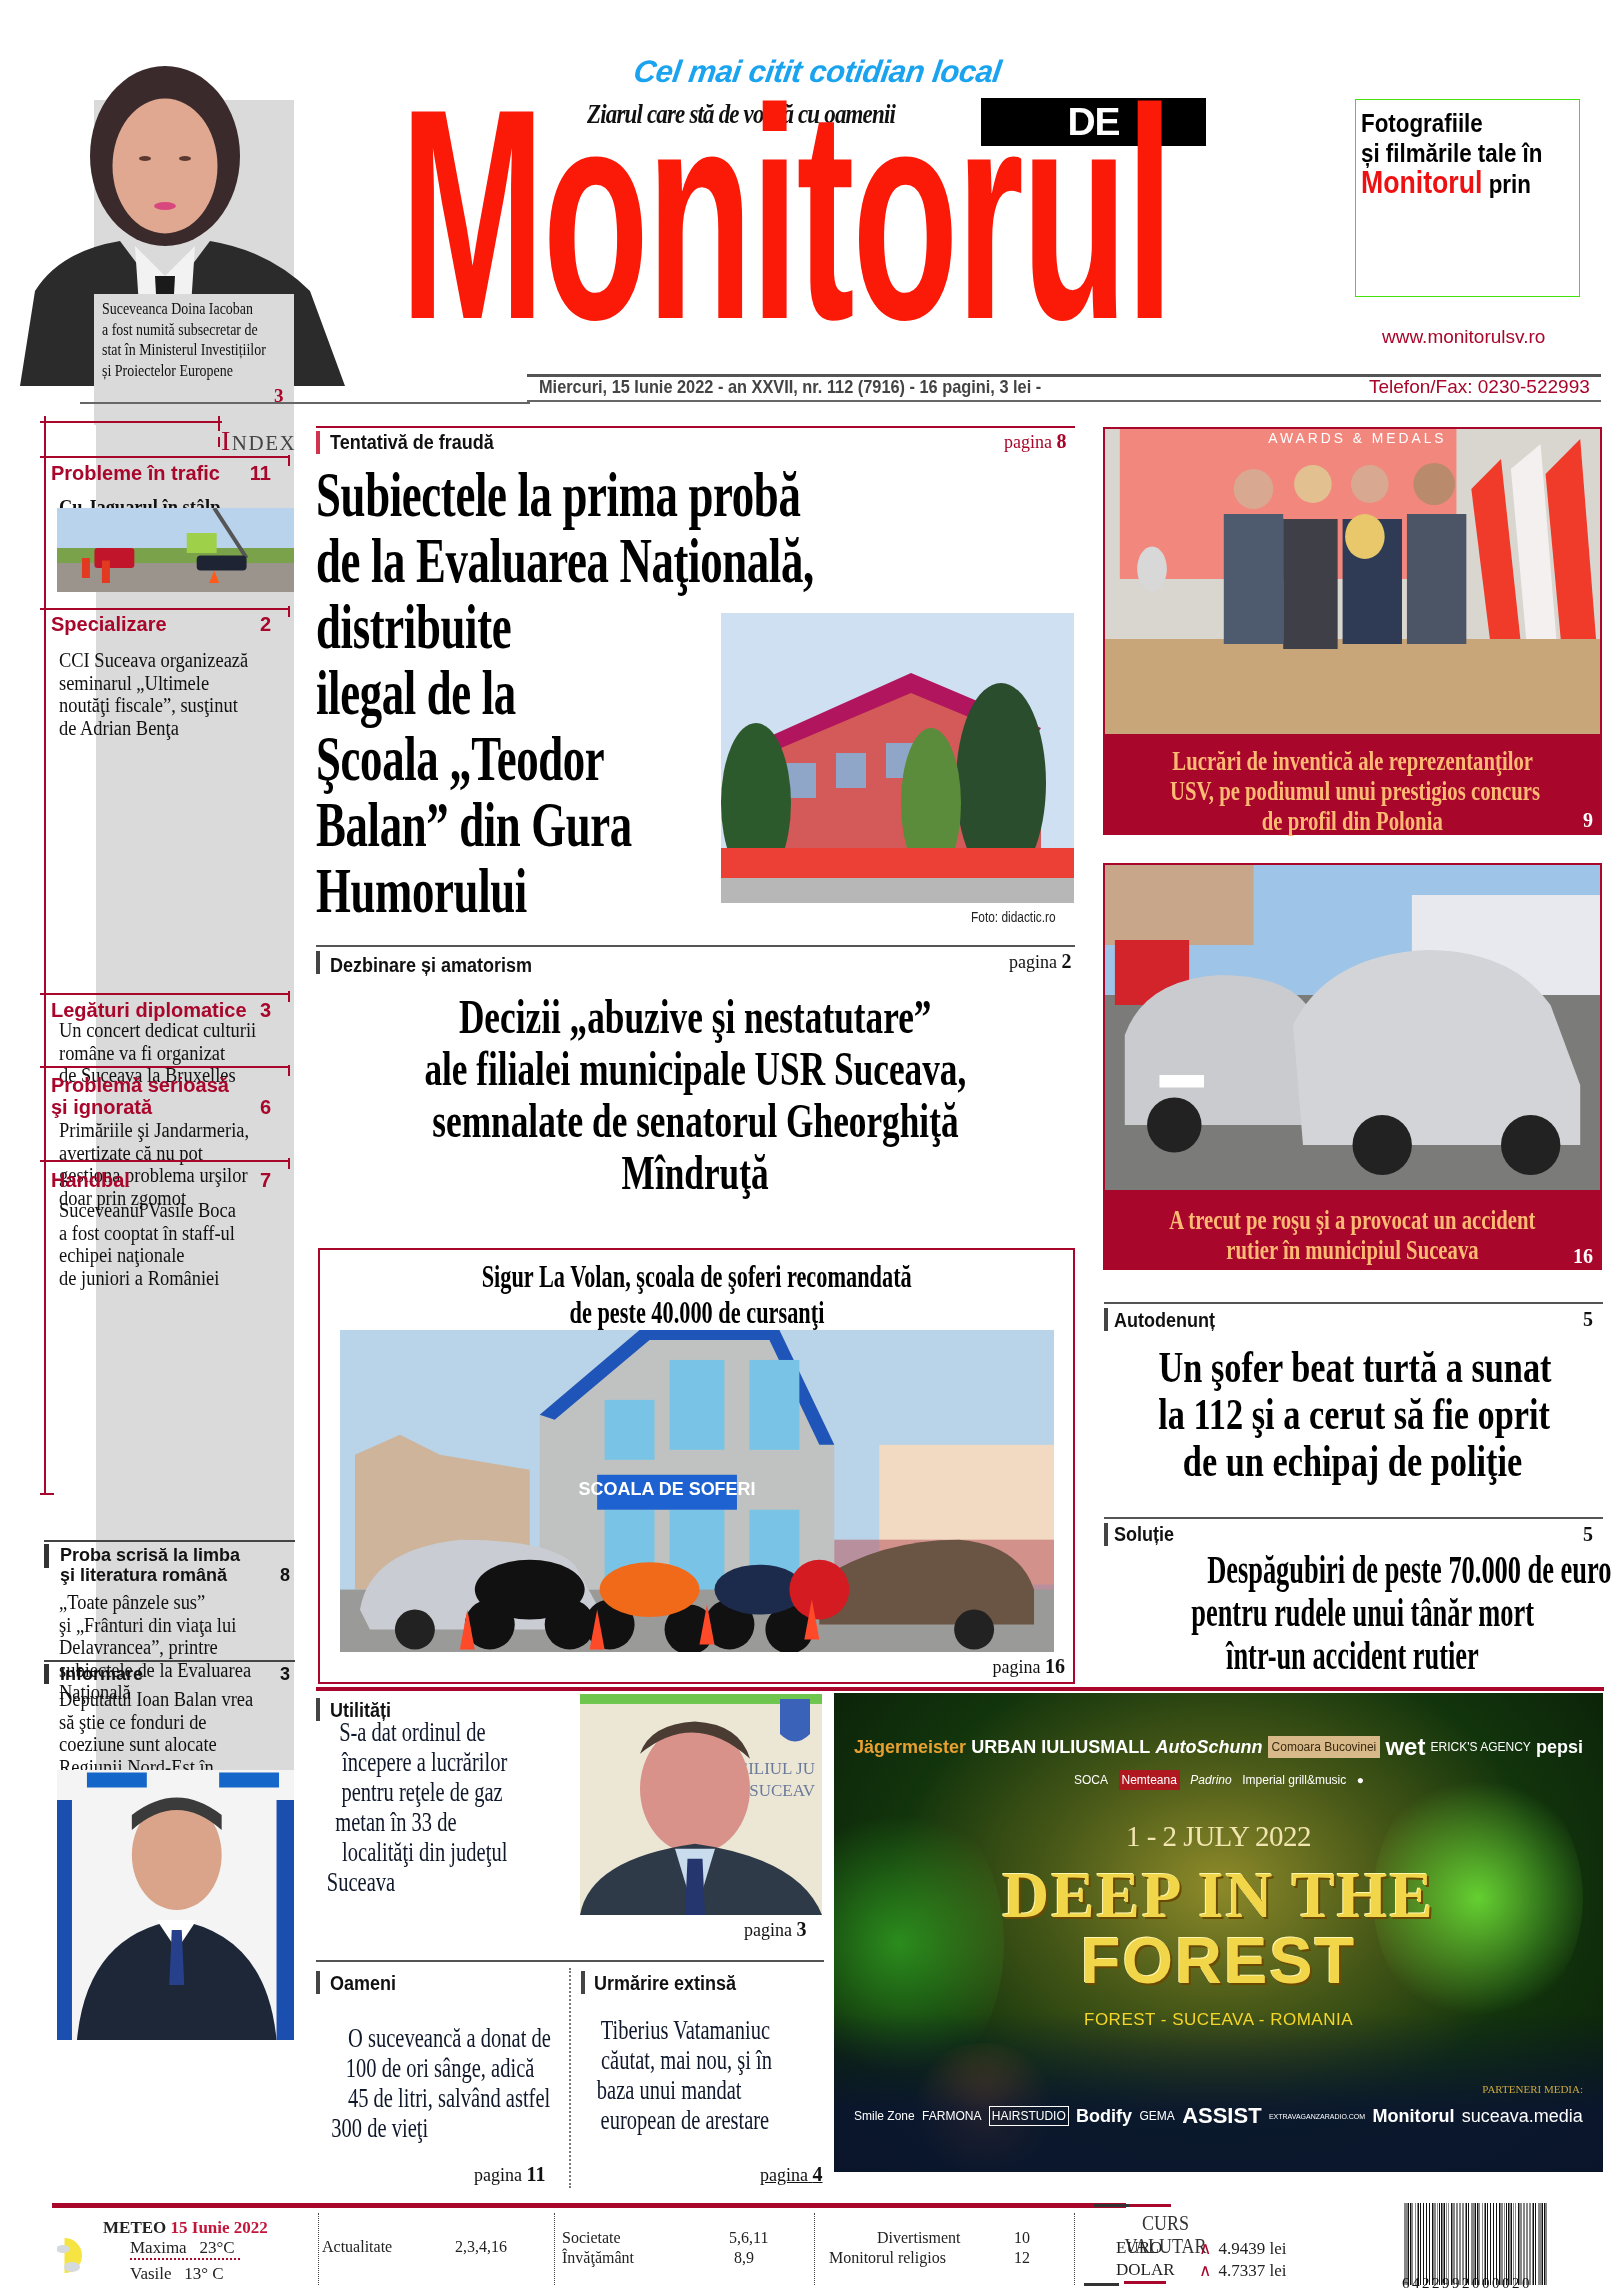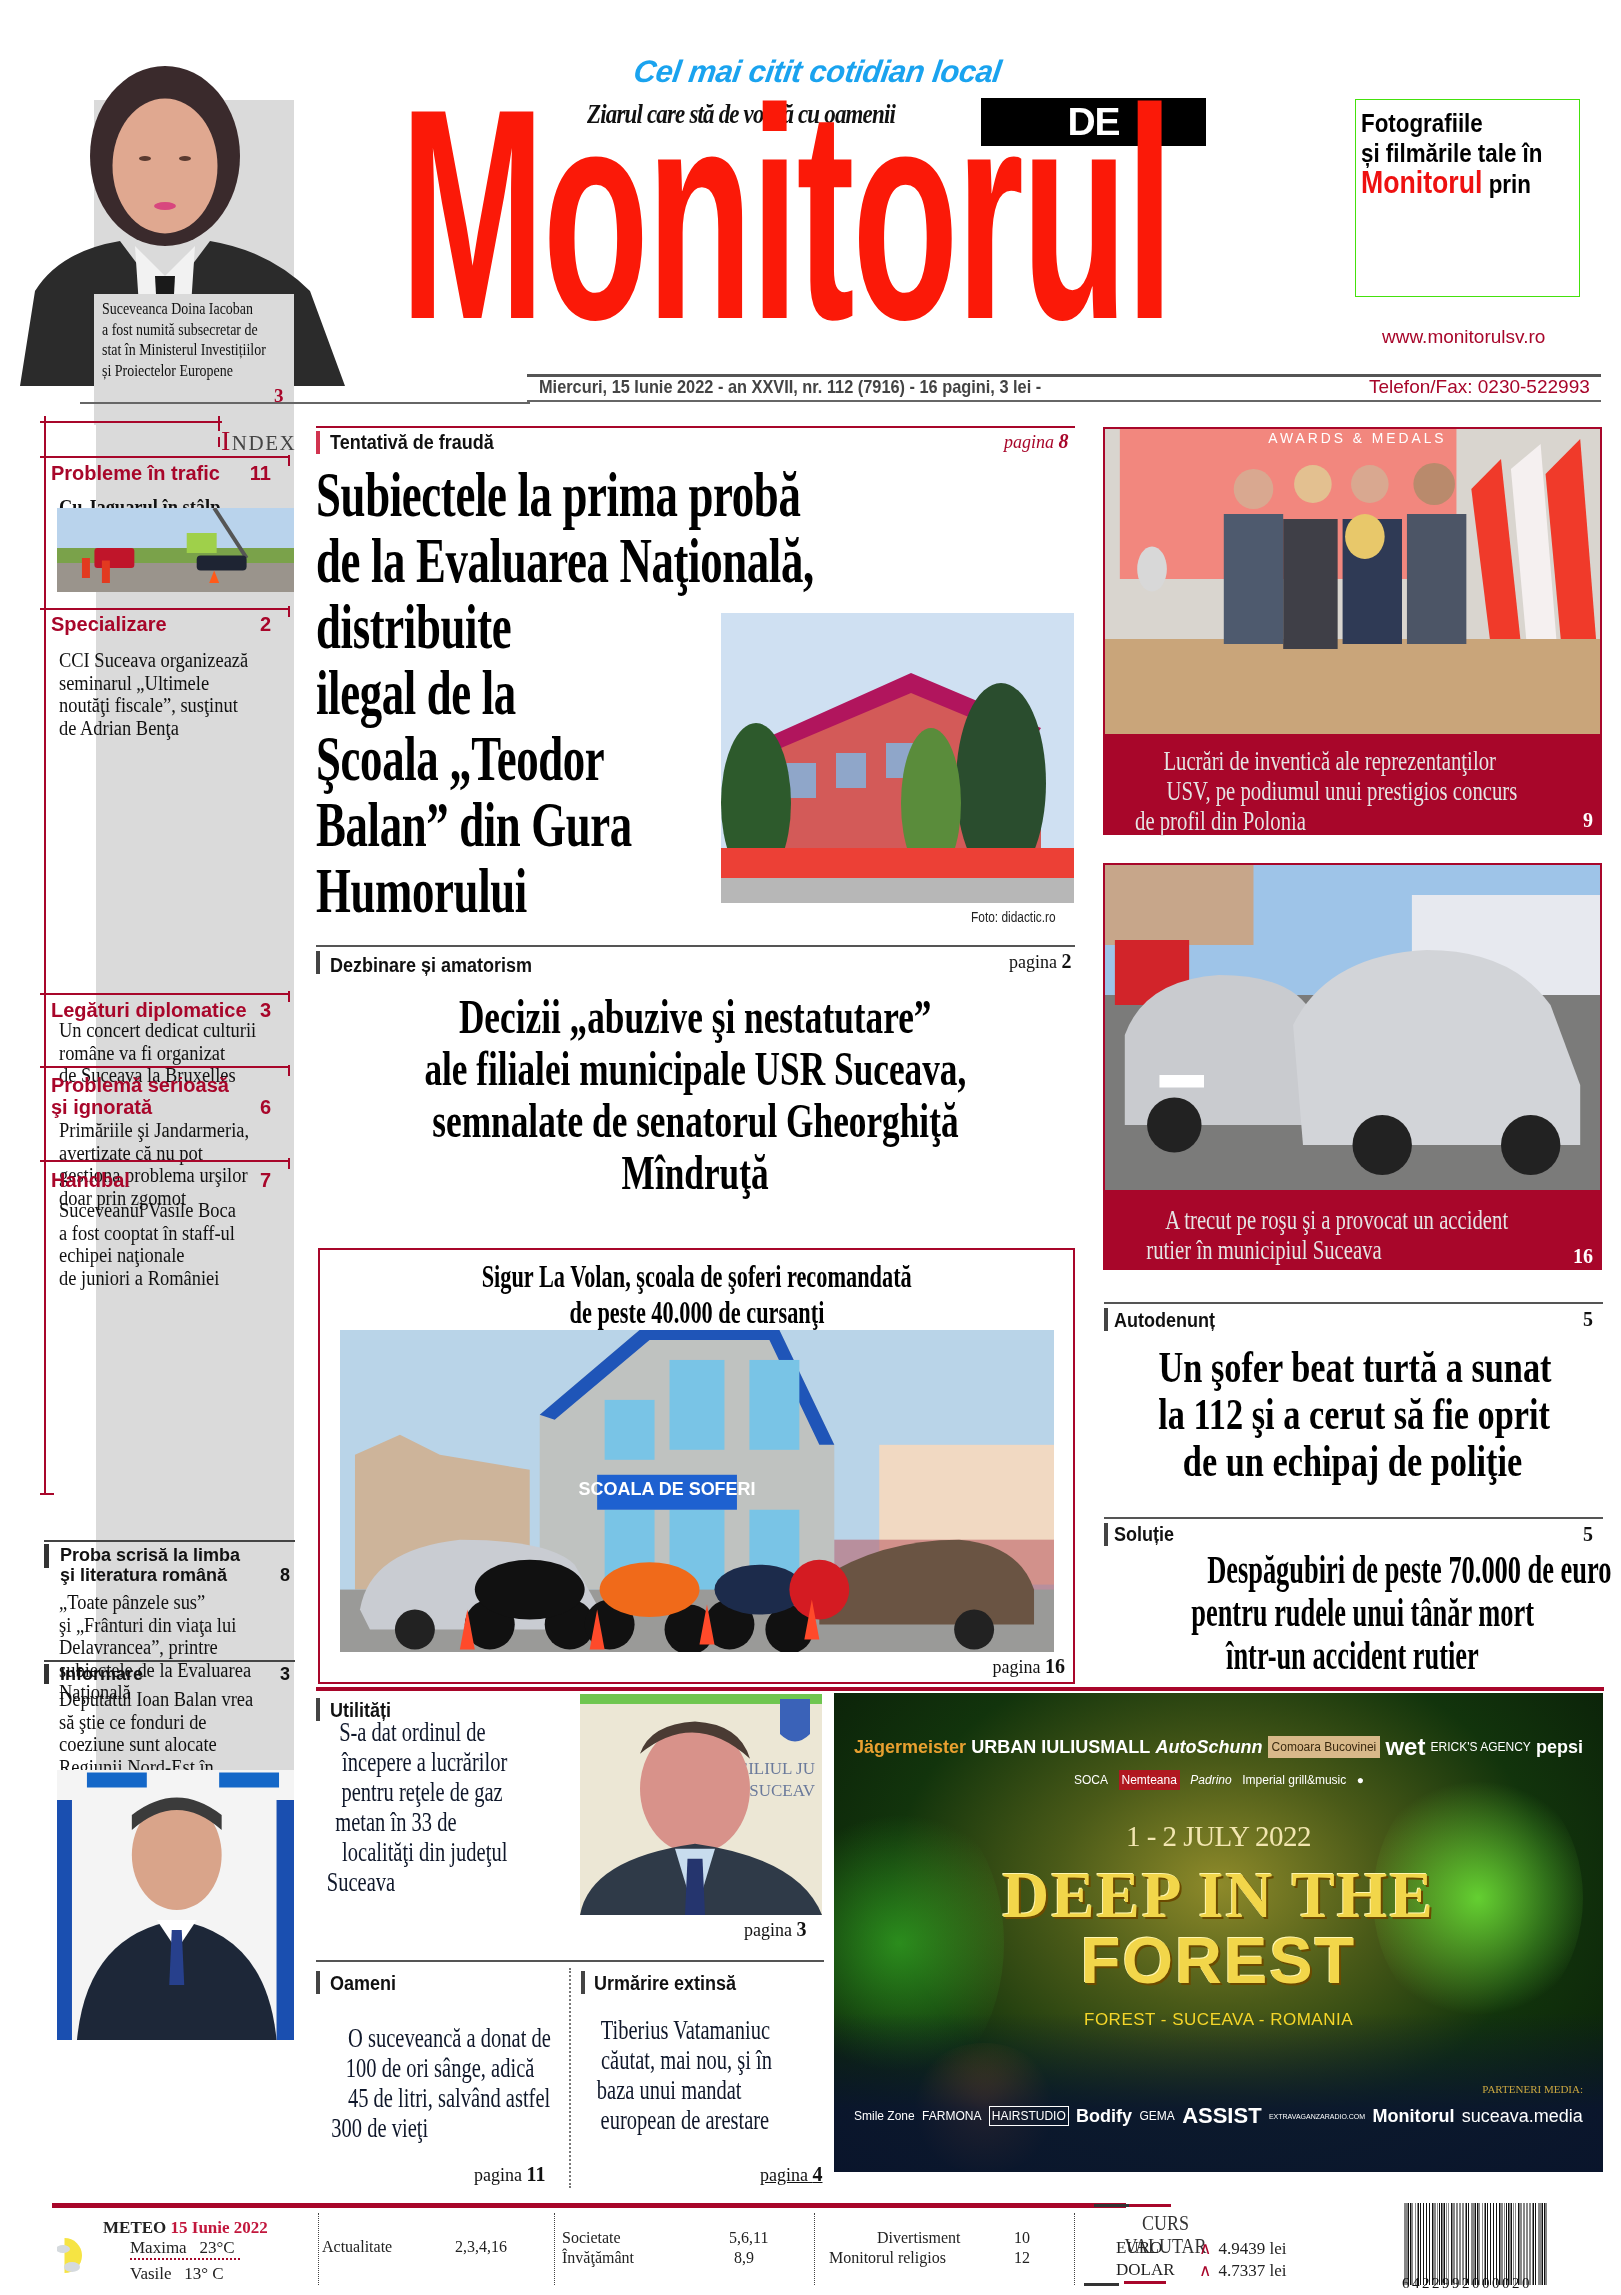--- a/index.html
+++ b/index.html
@@ -1,19 +1,19 @@
 <!DOCTYPE html>
 <html style="font-size:8px"><head>
 <meta charset="utf-8">
 <style>
   * { box-sizing: border-box; margin: 0; padding: 0; }
   html, body { width: 1622px; height: 2295px; background: #ffffff; overflow: hidden; }
   body { position: relative; font-family: "Liberation Serif", serif; color: #111; }
   .abs { position: absolute; }
-  .red { color: #a8062a; font-style: italic; }
+  .red { color: #a8062a; }
   .photo { position: absolute; overflow: hidden; }
 
   
   .tagline-top { left: 634px; top: 54px; font-family: "Liberation Sans", sans-serif; font-style: italic; font-weight: 700;
                  font-size: 31px; color: #1aa3ef; letter-spacing: -0.5px; transform: skewX(-8deg); }
   .tagline-sub { left: 587px; top: 98px; font-size: 28px; font-style: italic; font-weight: 700; color: #111; letter-spacing: -1px;
                  transform: scaleX(0.82); transform-origin: left top; }
   .de-suceava { left: 981px; top: 98px; width: 225px; height: 48px; background: #000; color: #fff;
                 font-family: "Liberation Sans", sans-serif; font-weight: 700; font-size: 39px; line-height: 48px; text-align: center;
                 transform: scaleX(1); letter-spacing: -1px; }
@@ -95,21 +95,21 @@
 
   
   .small-h { position: absolute; font-size: 27px; line-height: 30px; color: #0f172a; }
   .small-h span { display: inline-block; transform: scaleX(0.76); white-space: nowrap; }
   .dot-vline { position: absolute; width: 0; border-left: 2.5px dotted #777; }
   .pol-photo { left: 580px; top: 1694px; width: 242px; height: 221px; }
 
   
   .usv-box { left: 1103px; top: 427px; width: 499px; height: 408px; border: 2px solid #a8062a; background: #a8062a; }
   .usv-photo { position: absolute; left: 0; top: 0; width: 100%; height: 305px; }
-  .red-caption { position: absolute; left: 0; width: 100%; color: #e5e5e5; font-size: 28px; line-height: 30px; font-weight: 400; }
+  .red-caption { position: absolute; left: 0; width: 100%; text-align: center; color: #fdba74; font-size: 28px; line-height: 30px; font-weight: 700; }
   .red-caption span { display: inline-block; transform: scaleX(0.74); white-space: nowrap; }
   .red-caption-pg { position: absolute; right: 7px; color: #fff; font-weight: 700; font-size: 20px; }
   .acc-box { left: 1103px; top: 863px; width: 499px; height: 407px; border: 2px solid #a8062a; background: #a8062a; }
   .acc-photo { position: absolute; left: 0; top: 0; width: 100%; height: 325px; }
 
   .h3 { position: absolute; left: 1103px; width: 499px; text-align: center; font-weight: 700; color: #000; font-size: 44px; line-height: 47px; }
   .h3 span { display: inline-block; transform: scaleX(0.78); white-space: nowrap; }
   .h4 { position: absolute; left: 1103px; width: 499px; text-align: center; font-weight: 700; color: #000; font-size: 40px; line-height: 43px; }
   .h4 span { display: inline-block; transform: scaleX(0.66); white-space: nowrap; }
 

